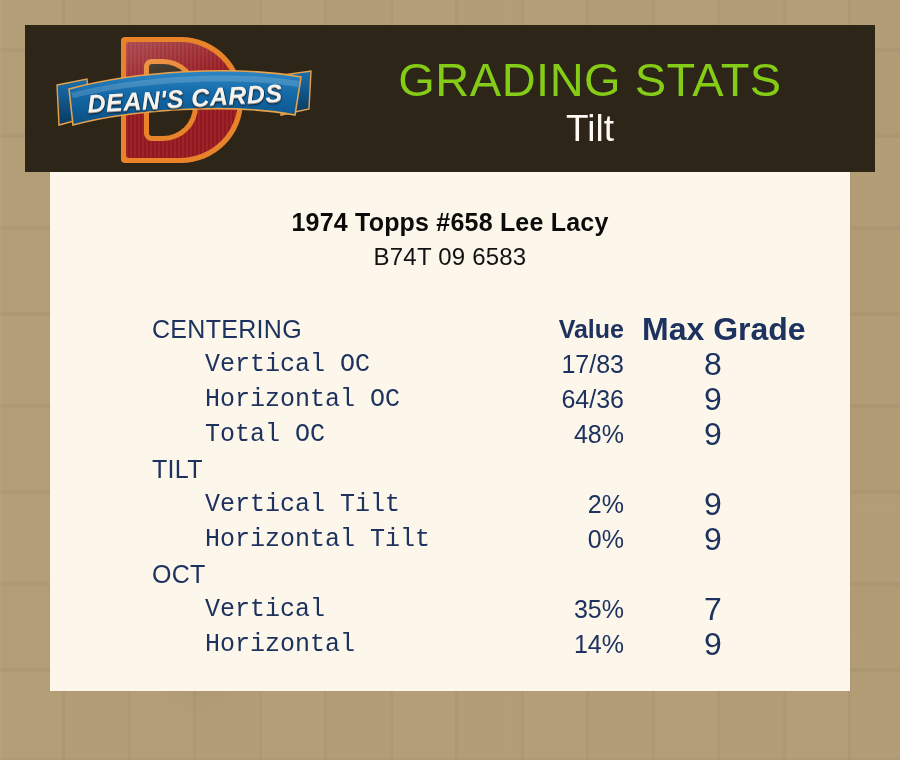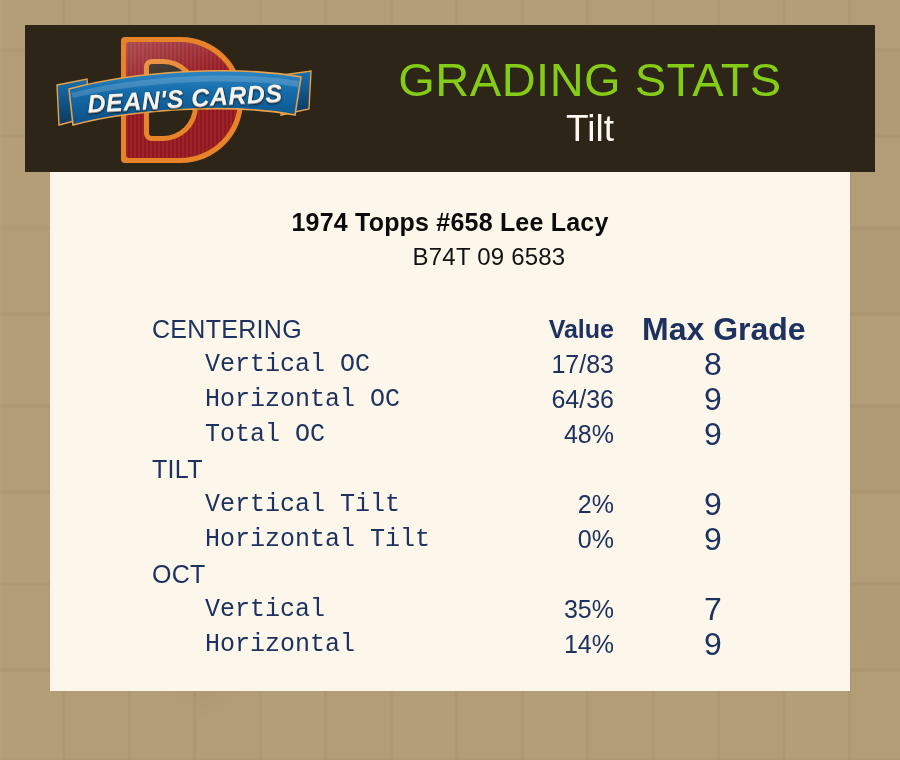--- a/index.html
+++ b/index.html
@@ -199,21 +199,20 @@
   #card-id {
     position: absolute;
     left: 0;
     top: 71px;
     width: 800px;
     text-align: center;
     font-size: 24px;
     font-weight: normal;
     color: #121212;
     letter-spacing: 0.2px;
-    padding-left: 39px;
   }
 
   
   #stats-table {
     position: absolute;
     left: 102px;
     top: 140px;
     width: 660px;
     color: #1e3260;
   }
@@ -236,21 +235,21 @@
   }
   .col-label {
     position: absolute;
     left: 0;
     top: 0;
     width: 330px;
     white-space: nowrap;
   }
   .col-value {
     position: absolute;
-    left: 320px;
+    left: 330px;
     top: 0;
     width: 142px;
     text-align: right;
     font-size: 25px;
     white-space: nowrap;
   }
   .col-grade {
     position: absolute;
     left: 490px;
     top: 0;

